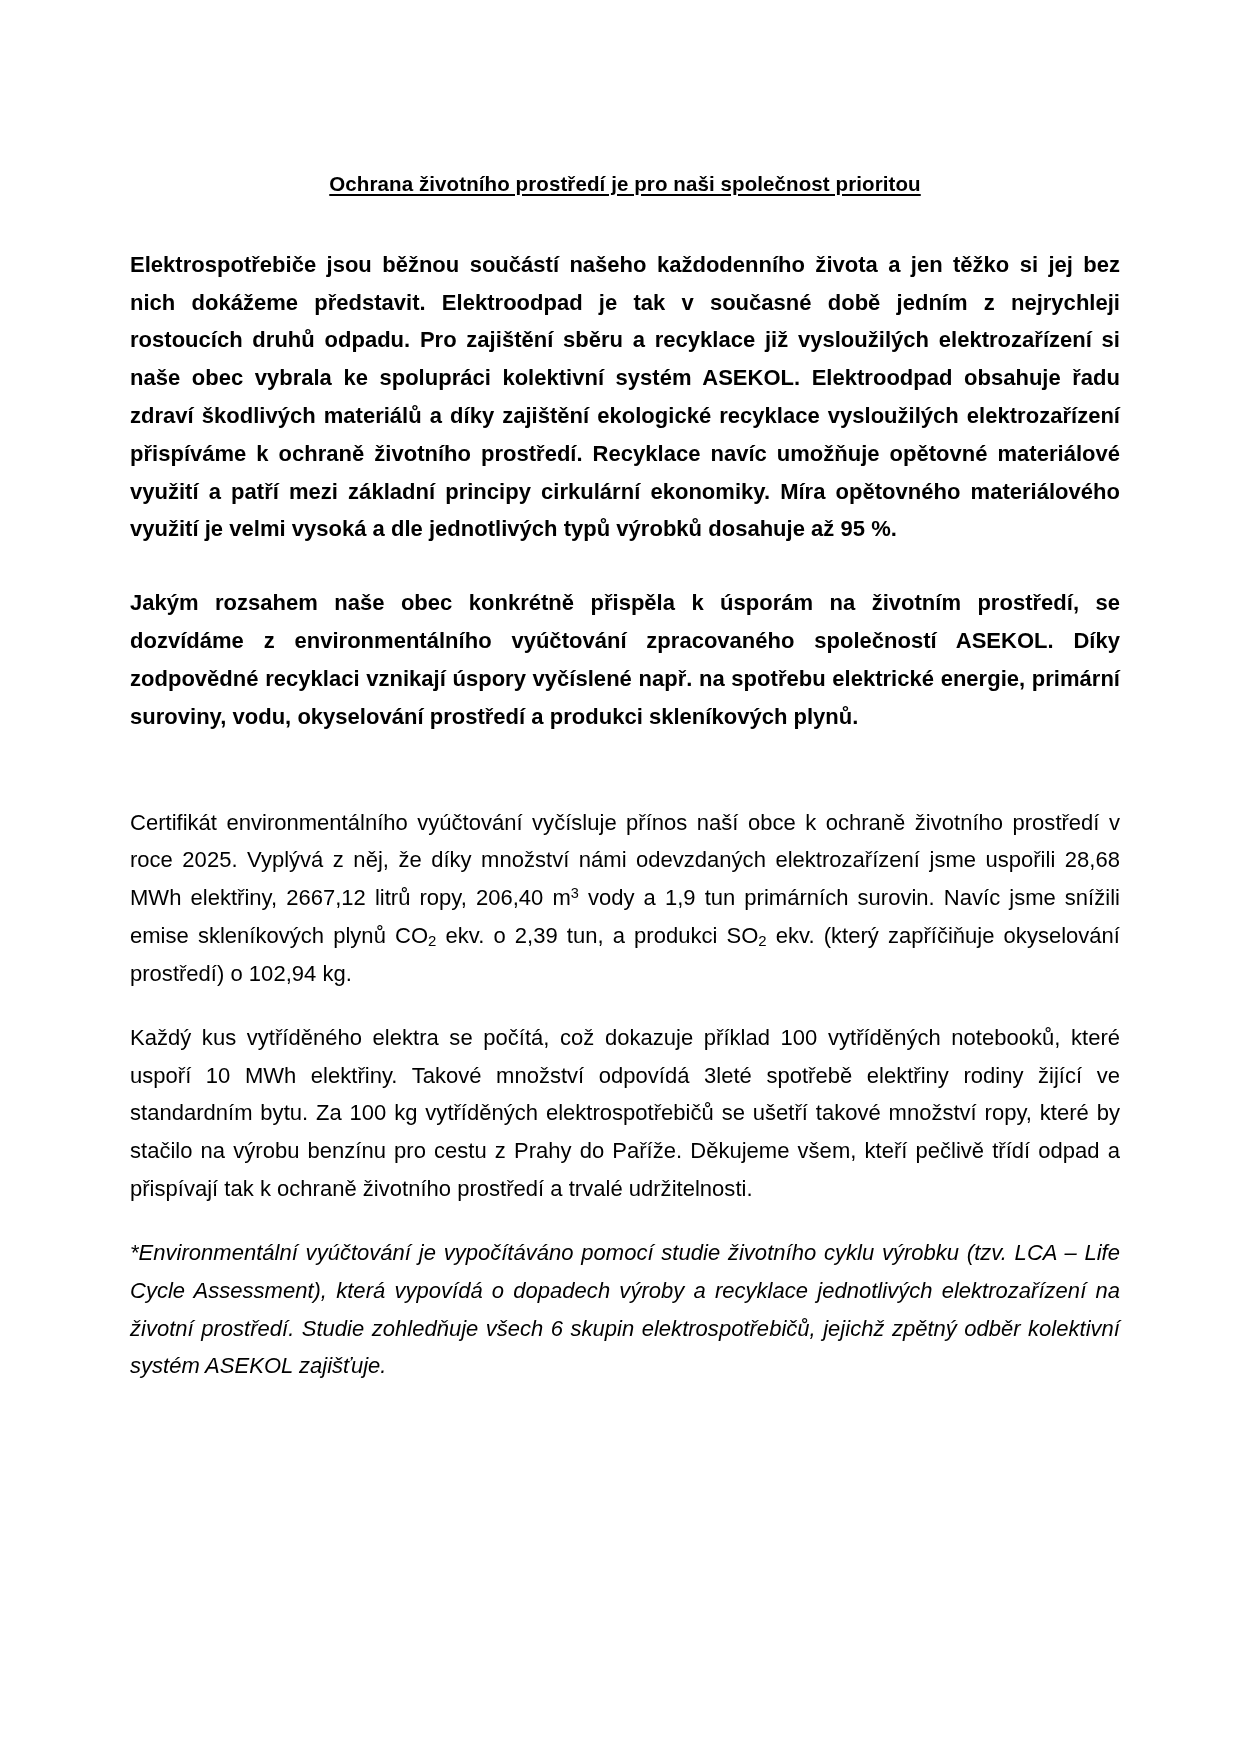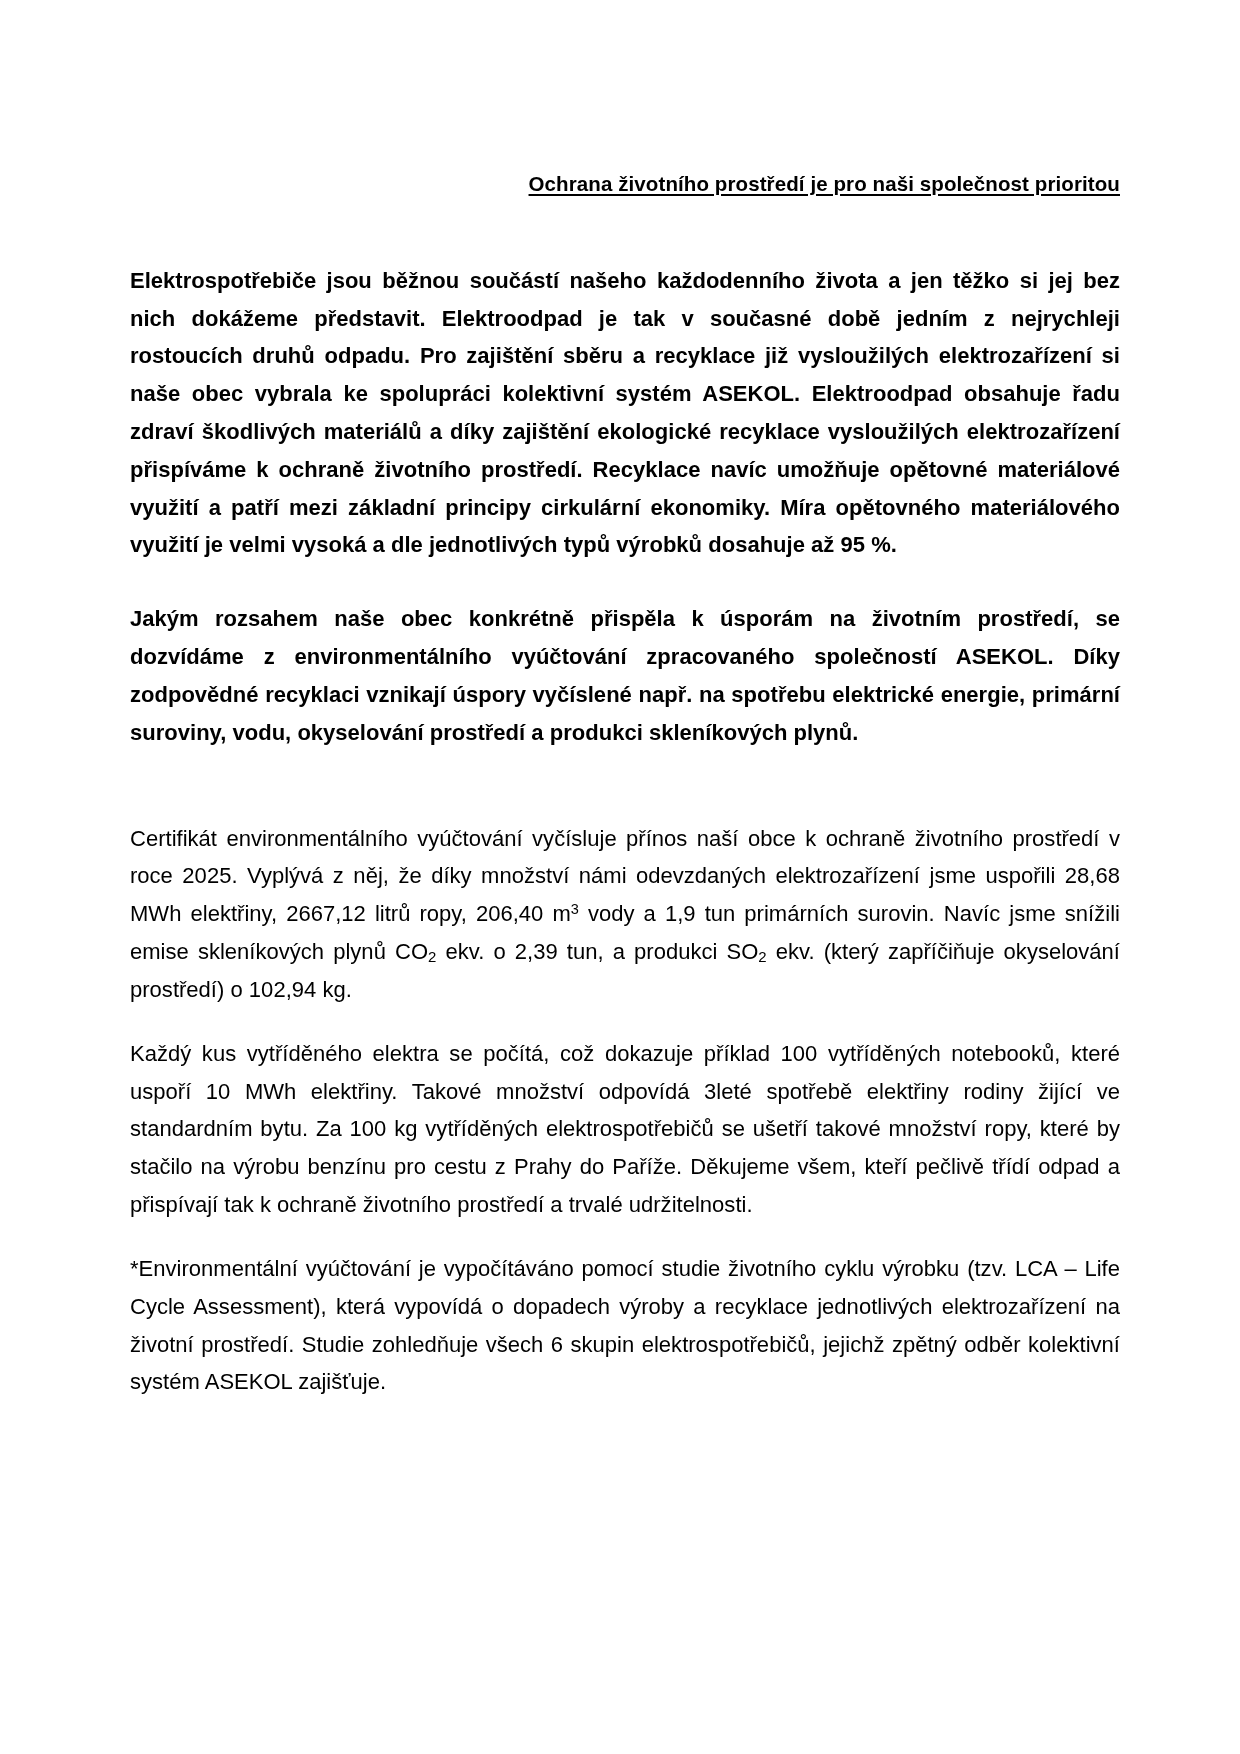--- a/index.html
+++ b/index.html
@@ -16,43 +16,44 @@
   }
   .page {
     width: 1240px;
     min-height: 1754px;
     box-sizing: border-box;
     padding: 170px 120px 90px 130px;
     background: #ffffff;
     position: relative;
   }
   .doc-title {
-    text-align: right;
+    text-align: center;
     font-weight: bold;
     font-size: 20.5px;
     line-height: 1.35;
     letter-spacing: 0.1px;
-    margin: 0 0 64px 0;
+    margin: 0 0 48px 0;
   }
   .doc-title span.underlined {
     text-decoration: underline;
     text-underline-offset: 3px;
   }
   p.para {
     margin: 0 0 26px 0;
     font-size: 22px;
     line-height: 1.72;
     text-align: justify;
     text-justify: inter-word;
     letter-spacing: 0.02px;
   }
   p.bold {
     font-weight: bold;
   }
   p.italic {
+    font-style: italic;
   }
   .gap-lg {
     height: 42px;
   }
   .gap-sm {
     height: 10px;
   }
   sub {
     font-size: 0.68em;
     vertical-align: -0.22em;

